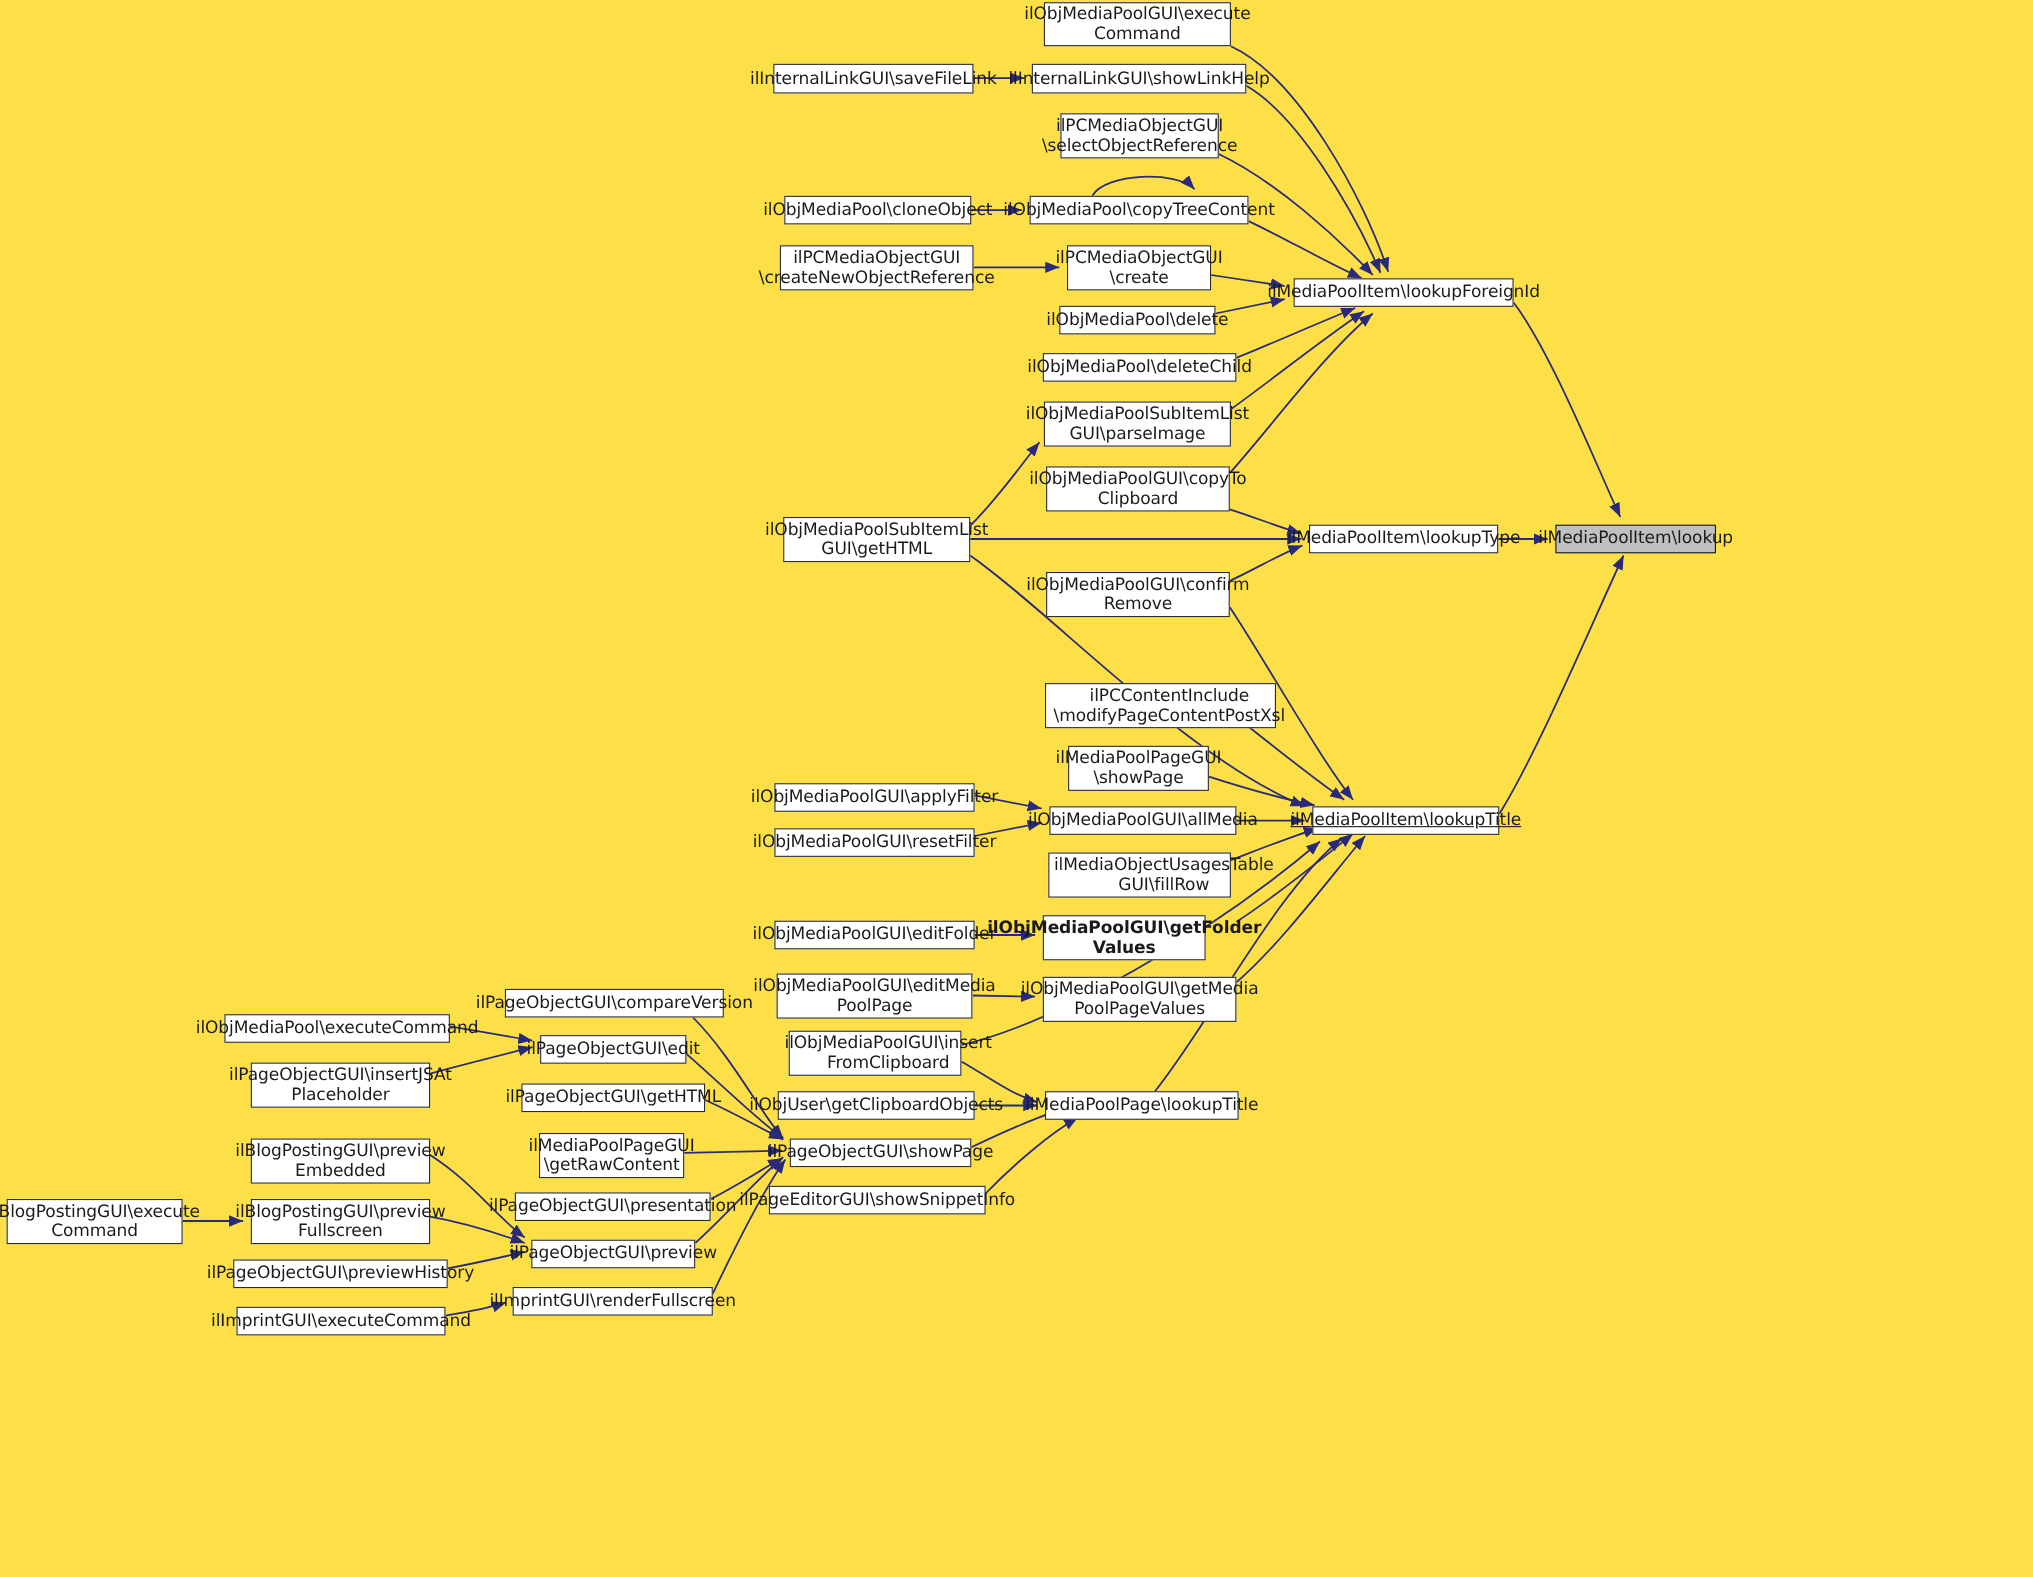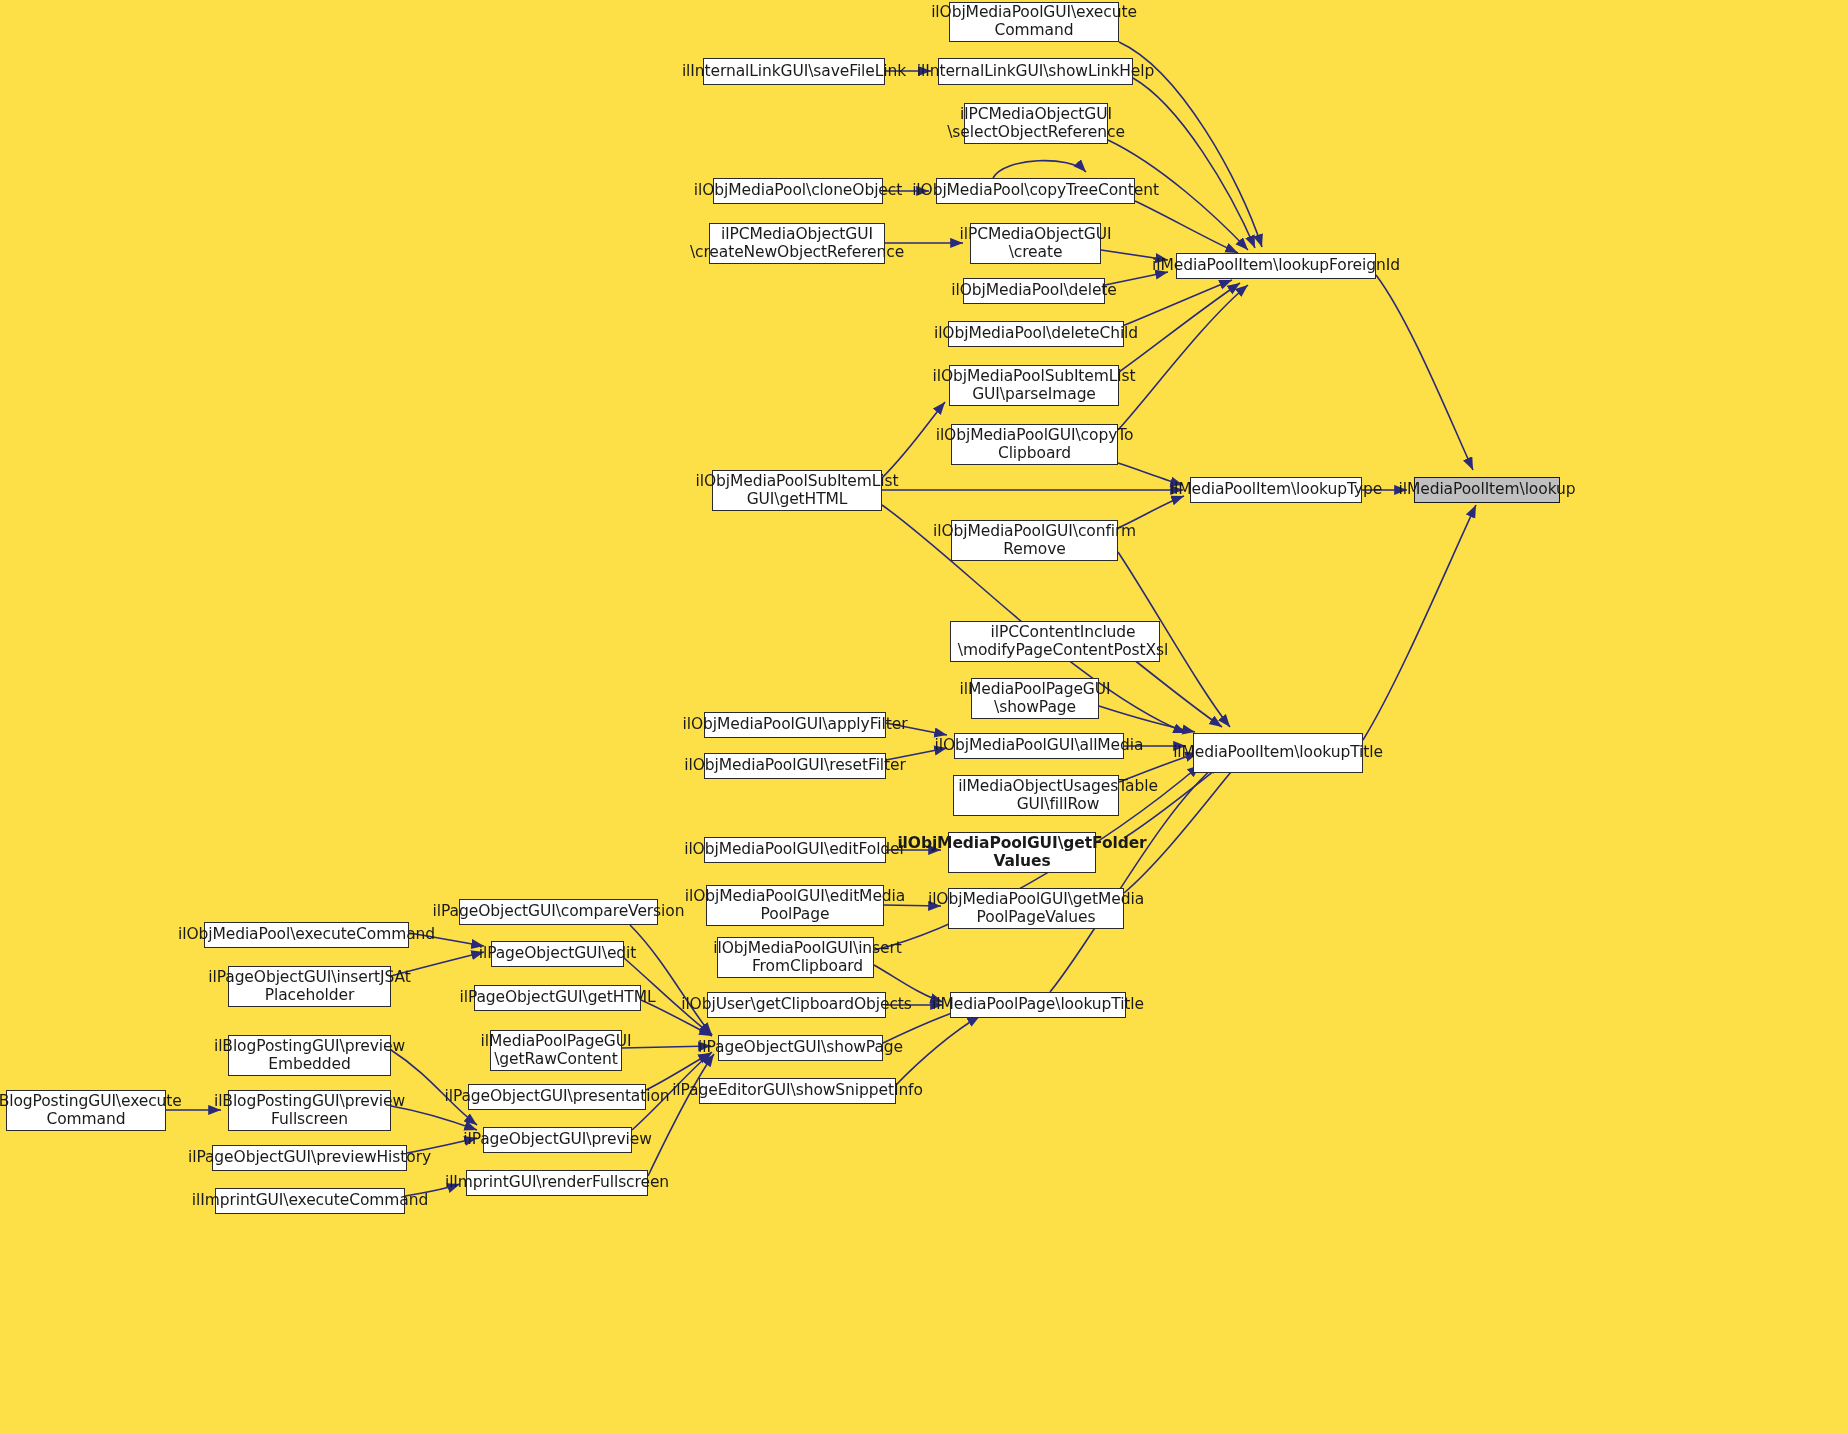--- a/index.html
+++ b/index.html
@@ -134,21 +134,21 @@
       <div class="node" style="left: 1190px; top: 477px; width: 172px; height: 26px;">ilMediaPoolItem\lookupType</div>
       <div class="node highlight" style="left: 1414px; top: 477px; width: 146px; height: 26px;">ilMediaPoolItem\lookup</div>
       <div class="node" style="left: 951px; top: 520px; width: 167px; height: 41px;">ilObjMediaPoolGUI\confirm
 Remove</div>
       <div class="node" style="left: 950px; top: 621px; width: 210px; height: 41px; padding-left: 20px;">ilPCContentInclude
 \modifyPageContentPostXsl</div>
       <div class="node" style="left: 971px; top: 678px; width: 128px; height: 41px;">ilMediaPoolPageGUI
 \showPage</div>
       <div class="node" style="left: 704px; top: 712px; width: 182px; height: 26px;">ilObjMediaPoolGUI\applyFilter</div>
       <div class="node" style="left: 954px; top: 733px; width: 170px; height: 26px;">ilObjMediaPoolGUI\allMedia</div>
-      <div class="node" style="left: 1193px; top: 733px; width: 170px; height: 40px;">ilMediaPoolItem\lookupTitle</div>
+      <div class="node" style="left: 1193px; top: 733px; width: 170px; height: 26px; text-decoration: underline;">ilMediaPoolItem\lookupTitle</div>
       <div class="node" style="left: 704px; top: 753px; width: 182px; height: 26px;">ilObjMediaPoolGUI\resetFilter</div>
       <div class="node" style="left: 953px; top: 775px; width: 166px; height: 41px; padding-left: 48px;">ilMediaObjectUsagesTable
 GUI\fillRow</div>
       <div class="node" style="left: 704px; top: 837px; width: 182px; height: 26px;">ilObjMediaPoolGUI\editFolder</div>
       <div class="node" style="left: 948px; top: 832px; width: 148px; height: 41px; font-weight: bold;">ilObjMediaPoolGUI\getFolder
 Values</div>
       <div class="node" style="left: 706px; top: 885px; width: 178px; height: 41px;">ilObjMediaPoolGUI\editMedia
 PoolPage</div>
       <div class="node" style="left: 948px; top: 888px; width: 176px; height: 41px;">ilObjMediaPoolGUI\getMedia
 PoolPageValues</div>

